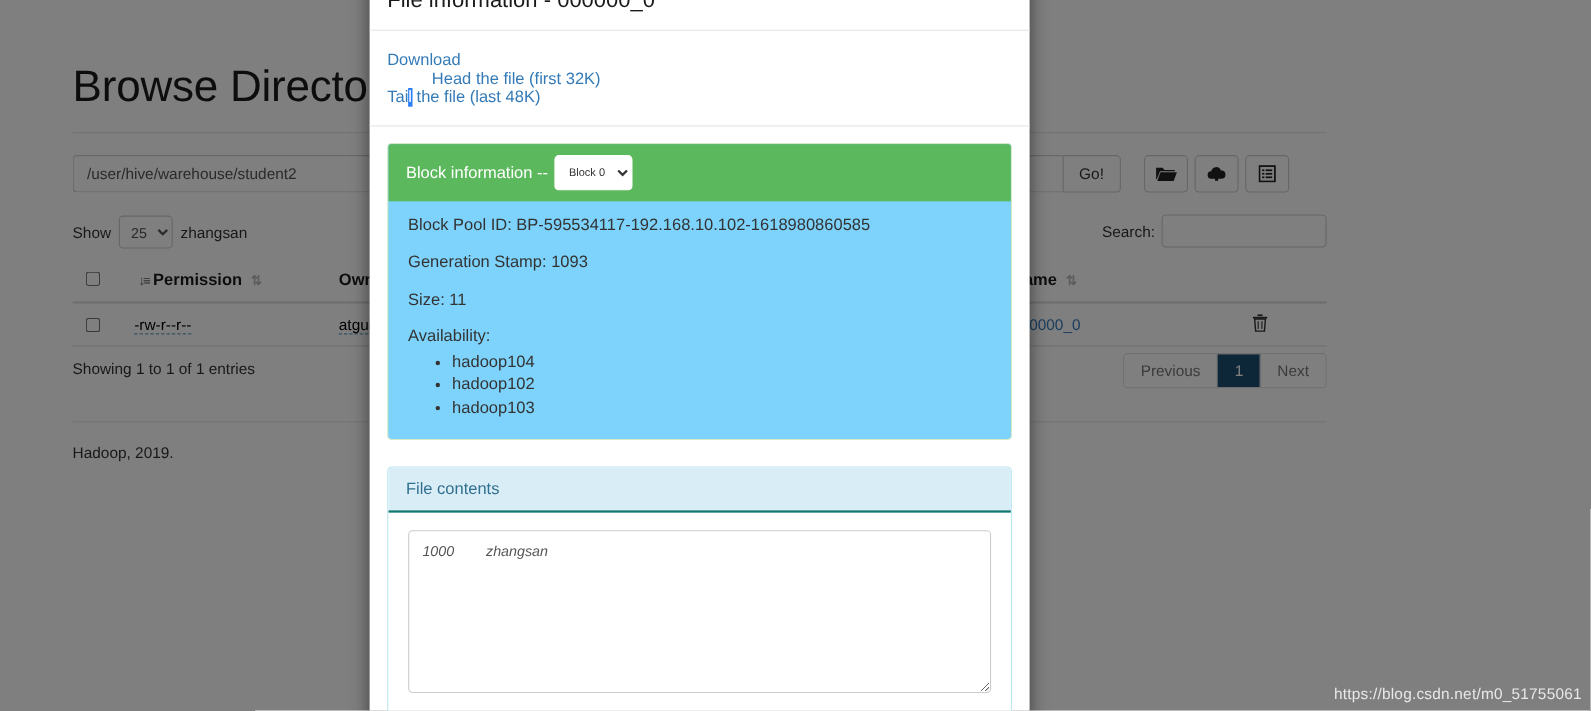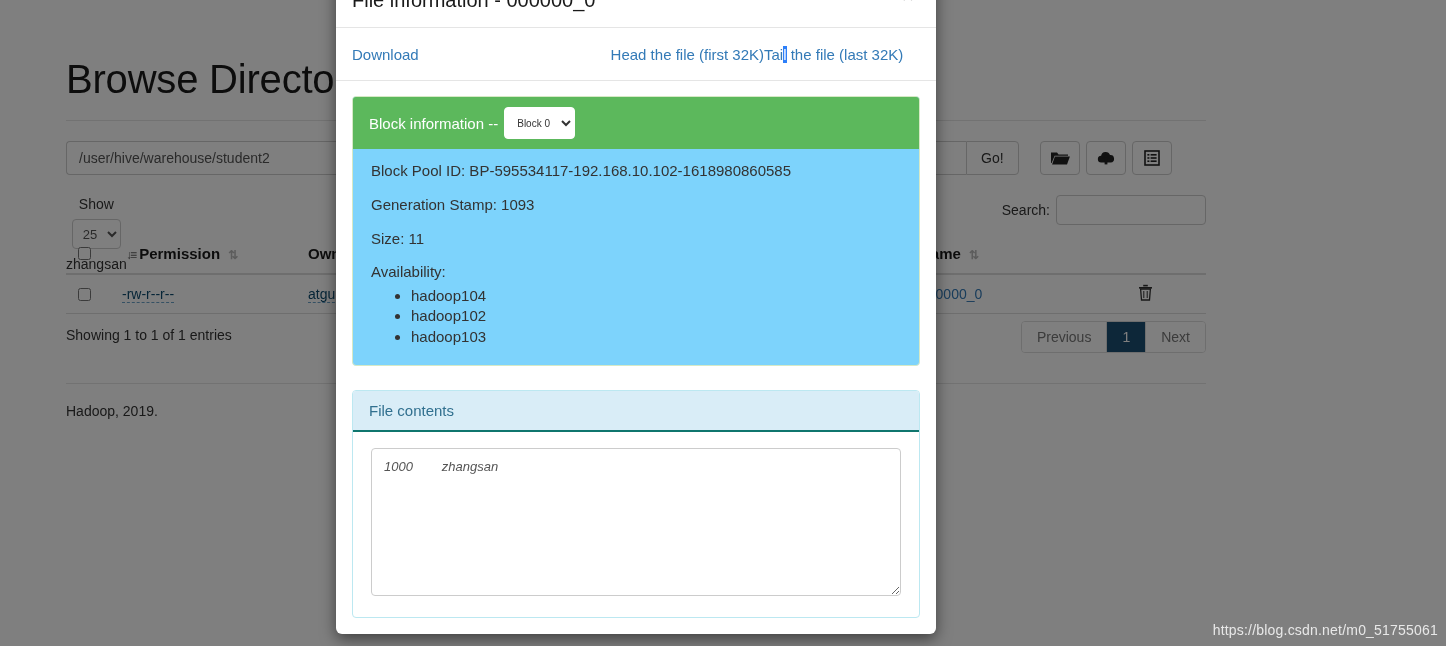--- a/index.html
+++ b/index.html
@@ -113,21 +113,20 @@
   
   .dt-length {
     position: absolute;
     left: 0;
     top: 196px;
     font-size: 14px;
     color: #333333;
     display: flex;
     align-items: center;
     gap: 7px;
-    flex-direction: column;
   }
   .dt-select {
     height: 30px;
     border: 1px solid #cccccc;
     border-radius: 4px;
     background: #ffffff;
     font-size: 13px;
     color: #555555;
     padding: 2px 6px;
     font-family: "Liberation Sans", sans-serif;
@@ -181,21 +180,21 @@
   }
   .sort-icon {
     color: #b9b9b9;
     font-size: 12px;
     margin-left: 4px;
     letter-spacing: -2px;
   }
   .sort-icon.active { color: #5c5c5c; }
   .cell-dotted {
     border-bottom: 1px dashed #6aa2c8;
-    color: #0c4a6e;
+    color: #000000;
   }
   .cell-link {
     color: #337ab7;
     text-decoration: none;
   }
   .trash-icon { color: #333333; cursor: pointer; }
   .dt-info {
     position: absolute;
     left: 0;
     top: 327px;
@@ -280,20 +279,21 @@
     cursor: pointer;
     line-height: 1;
     background: none;
     border: none;
     font-family: "Liberation Sans", sans-serif;
   }
   .modal-links {
     display: flex;
     padding: 18px 16px 17px 16px;
     border-bottom: 1px solid #e5e5e5;
+    flex-direction: column;
   }
   .modal-links a {
     color: #337ab7;
     text-decoration: none;
     font-size: 15px;
     cursor: pointer;
   }
   .link-download { width: 218px; }
   .link-head { width: 194px; text-align: right; }
   .sel-hl {
@@ -522,21 +522,21 @@
 <div id="modal">
 
   <div class="modal-header">
     <h4 class="modal-title">File information - 000000_0</h4>
     <button class="modal-close">×</button>
   </div>
 
   <div class="modal-links">
     <a class="link-download">Download</a>
     <a class="link-head">Head the file (first 32K)</a>
-    <a><span>Tai</span><span class="sel-hl">l</span><span> the file (last 32K)</span></a>
+    <a><span>Tai</span><span class="sel-hl">l</span><span> the file (last 48K)</span></a>
   </div>
 
   <div class="modal-body">
 
     <div class="panel-success">
       <div class="panel-success-head">
         <span>Block information --</span>
         <select class="block-select">
           <option>Block 0</option>
         </select>

